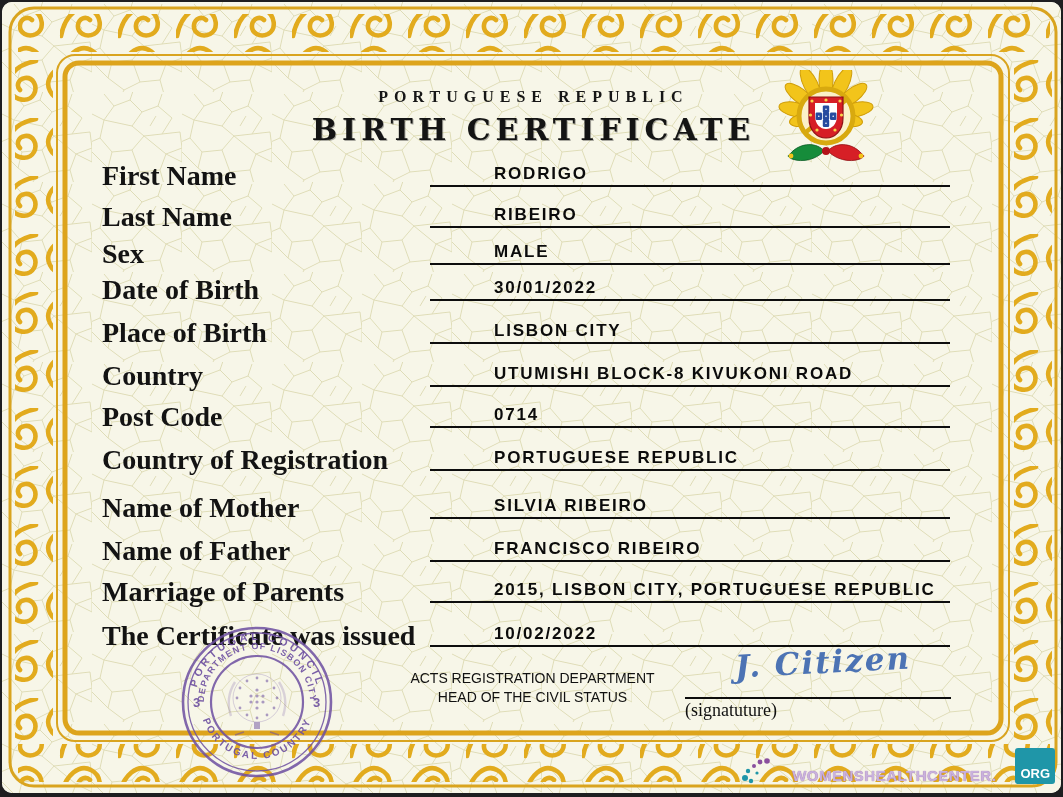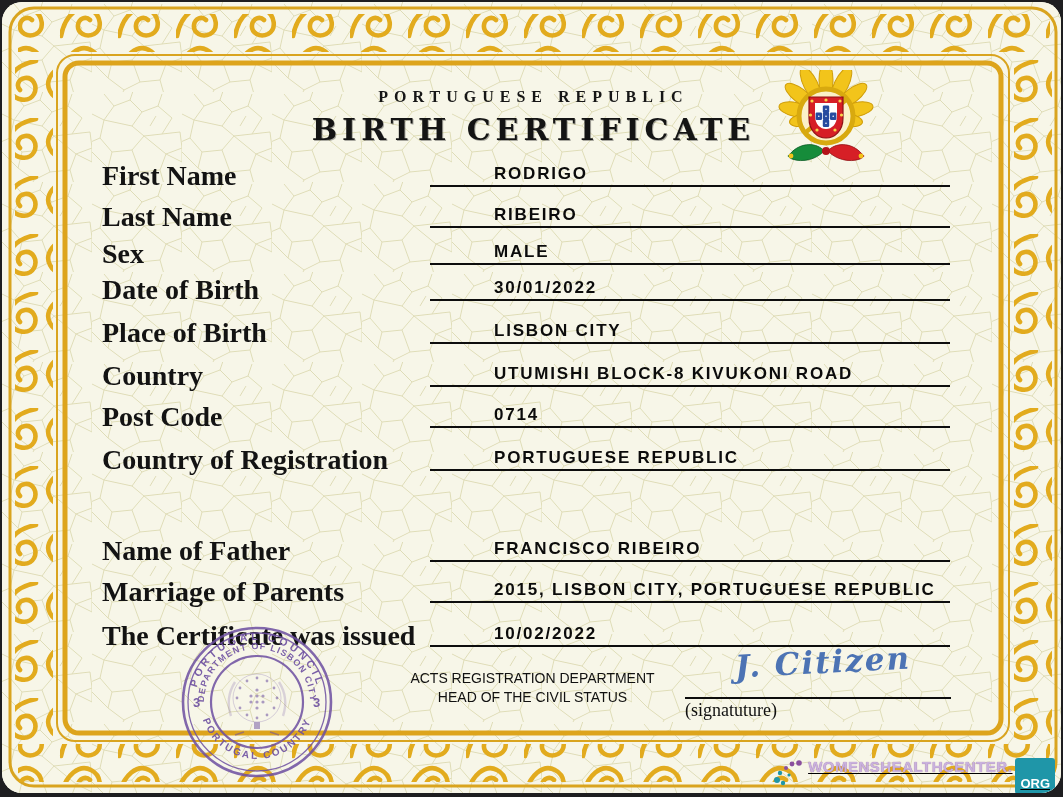--- a/index.html
+++ b/index.html
@@ -6,21 +6,21 @@
   body{
     width:1063px;height:797px;
     background:#1e1e20;
     font-family:"Liberation Serif", serif;
     position:relative;
     overflow:hidden;
   }
   .certificate{
     position:absolute;left:2px;top:2px;width:1059px;height:791px;
     background:#f7f6e8;
-    border-radius:20px;
+    border-radius:10px;
     overflow:hidden;
   }
   .bg-svg,.texture-svg{position:absolute;left:0;top:0;}
   
   .hdr-small{
     position:absolute;left:0;top:86px;width:1063px;text-align:center;
     font-weight:bold;font-size:16px;letter-spacing:6px;color:#161616;
     font-family:"Liberation Serif",serif;
   }
   .hdr-title{
@@ -62,21 +62,21 @@
     white-space:nowrap;
   }
   .sig-rule{position:absolute;left:0;top:55px;width:266px;border-bottom:2px solid #0d0d0d;}
   .sig-caption{
     position:absolute;left:0;top:58px;width:266px;text-align:left;
     font-family:"Liberation Serif",serif;font-size:18px;color:#101010;
   }
   
   .watermark{
     position:absolute;right:6px;bottom:9px;height:26px;
-    display:flex;align-items:flex-start;gap:0;z-index:5;text-decoration:underline;
+    display:flex;align-items:flex-end;gap:16px;z-index:5;
   }
   .wm-name{
     font-family:"Liberation Sans",sans-serif;font-weight:bold;font-size:15px;
     letter-spacing:.5px;color:#c9b2dd;
     text-shadow:0 0 1px #8a4f9e;
   }
   .wm-org{
     font-family:"Liberation Sans",sans-serif;font-weight:bold;font-size:13px;
     color:#ffffff;background:#1f96a8;border-radius:3px;padding:18px 5px 3px 5px;
     margin-left:3px;
@@ -226,20 +226,25 @@
   </div>
   <div class="row" style="top:392px">
     <span class="lbl">Post Code</span>
     <span class="rule"></span>
     <span class="val">0714</span>
   </div>
   <div class="row" style="top:435px">
     <span class="lbl">Country of Registration</span>
     <span class="rule"></span>
     <span class="val">PORTUGUESE REPUBLIC</span>
+  </div>
+  <div class="row" style="top:483px">
+    <span class="lbl">Name of Mother</span>
+    <span class="rule"></span>
+    <span class="val">SILVIA RIBEIRO</span>
   </div>
   <div class="row" style="top:526px">
     <span class="lbl">Name of Father</span>
     <span class="rule"></span>
     <span class="val">FRANCISCO RIBEIRO</span>
   </div>
   <div class="row" style="top:567px">
     <span class="lbl">Marriage of Parents</span>
     <span class="rule"></span>
     <span class="val">2015, LISBON CITY, PORTUGUESE REPUBLIC</span>

